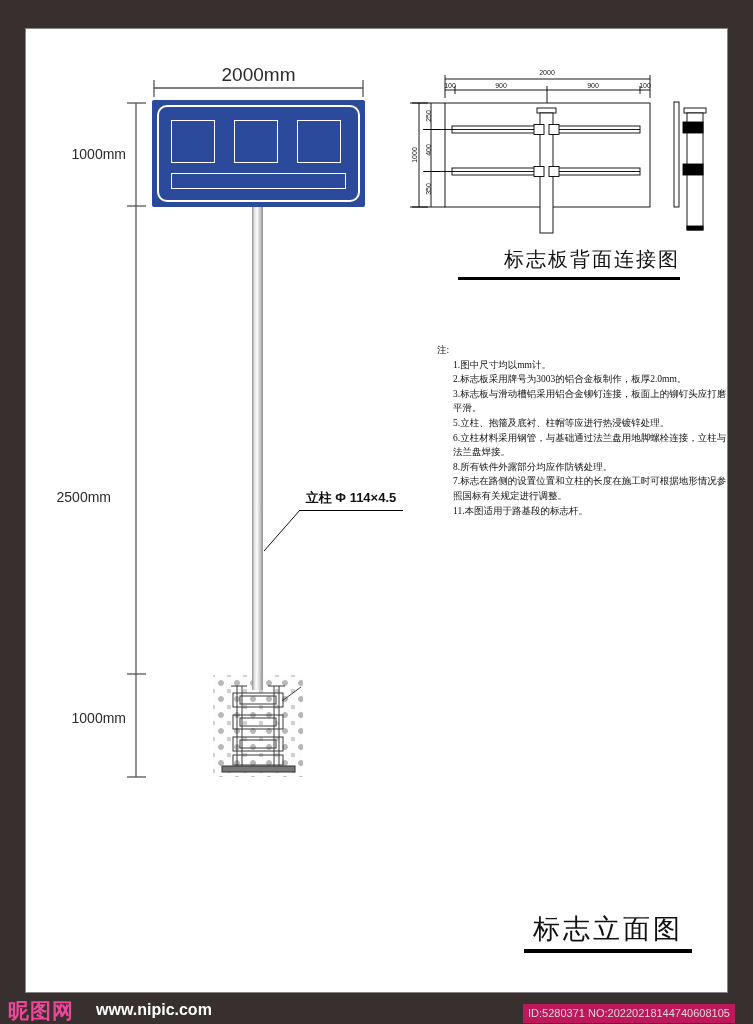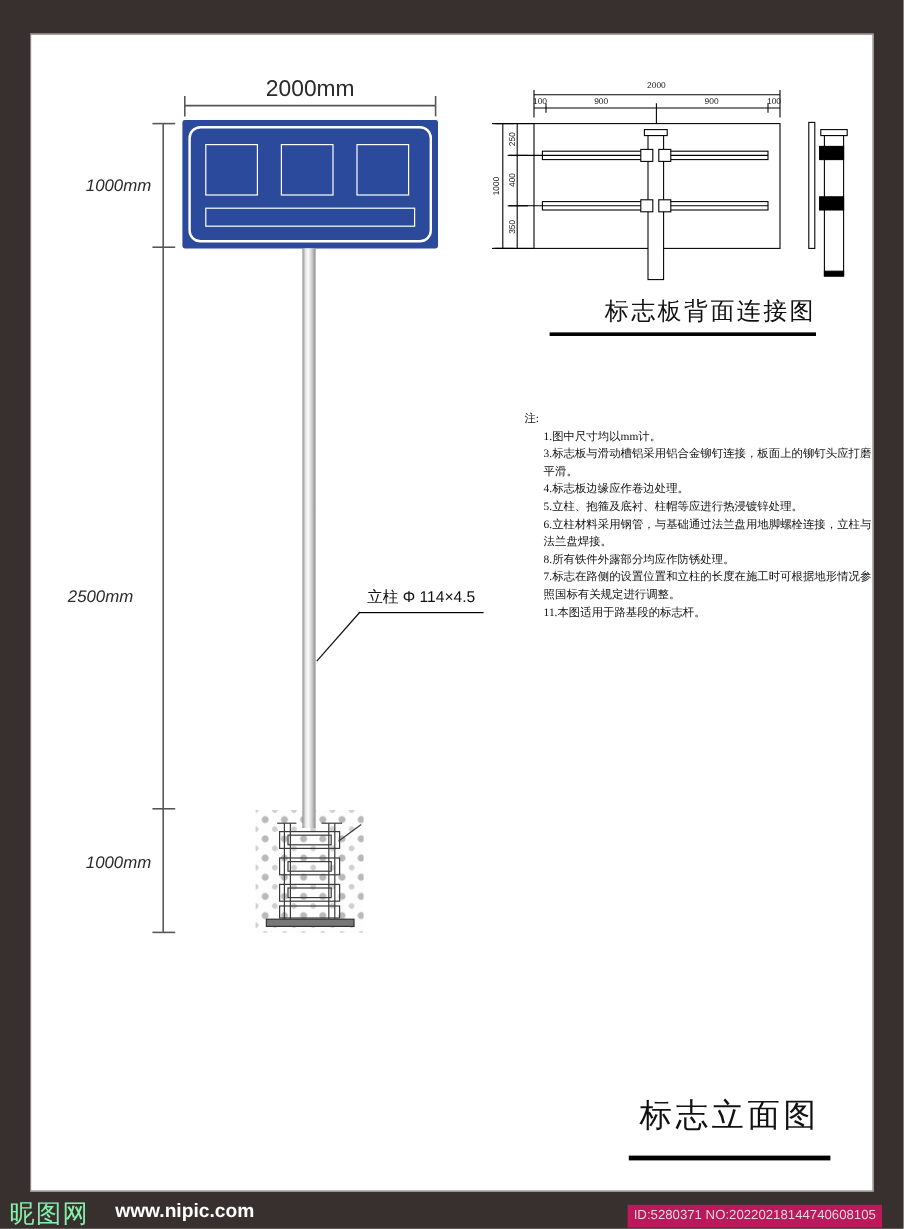--- a/index.html
+++ b/index.html
@@ -33,54 +33,54 @@
     background-color:#fdfdfd;
     background-image:
       radial-gradient(circle, #b9b9b9 2.6px, transparent 3.2px),
       radial-gradient(circle, #cfcfcf 2px, transparent 2.6px);
     background-size:16px 16px,16px 16px;
     background-position:0 0,8px 8px;
   }
 
   
   .dim-label { position:absolute; font-size:14px; color:#2b2b2b; white-space:nowrap; }
-  .dim-right { width:78px; text-align:right;font-style:italic; }
+  .dim-right { width:78px; text-align:right; }
   .dim-top { left:152px; width:213px; text-align:center; top:64px; font-size:19px; }
 
   .pole-label {
     position:absolute; left:299px; top:489px; width:104px; text-align:center;
-    font-size:13px; font-weight:normal; color:#111;
+    font-size:13px; font-weight:bold; color:#111;
     border-bottom:1.5px solid #000; padding-bottom:3px; white-space:nowrap;
   }
 
   
   .bdim { position:absolute; font-size:7px; color:#111; white-space:nowrap;
           transform:translate(-50%,-50%); }
   .bdim.v { transform:translate(-50%,-50%) rotate(-90deg); }
 
   
   .back-title {
     position:absolute; left:458px; top:246px; width:222px; text-align:right;
     font-family:"Liberation Serif", serif; font-size:20px; letter-spacing:2px; color:#111;
     border-bottom:3px solid #000; padding-bottom:4px; white-space:nowrap;
   }
   .main-title {
     position:absolute; left:524px; top:911px; width:168px; text-align:center;
     font-family:"Liberation Serif", serif; font-size:27px; letter-spacing:3px; color:#111;
-    border-bottom:4px solid #000; padding-bottom:16px; white-space:nowrap;
+    border-bottom:4px solid #000; padding-bottom:2px; white-space:nowrap;
   }
 
   
   .notes { position:absolute; left:437px; top:343px; width:290px;
            font-family:"Liberation Serif", serif; color:#111; }
   .notes p { margin:0; font-size:9.5px; line-height:14.6px; }
   .notes p.item { margin-left:16px; }
 
   
-  .logo  { position:absolute; left:8px;  top:997px;  font-size:21px; font-weight:normal; color:#86efac; letter-spacing:1px; }
+  .logo  { position:absolute; left:8px;  top:997px;  font-size:21px; font-weight:bold; color:#ec4899; letter-spacing:1px; }
   .site  { position:absolute; left:96px; top:1001px; font-size:16px; font-weight:bold; color:#fff; }
   .idbox {
     position:absolute; left:523px; top:1004px; width:212px; height:19px; line-height:19px;
     background:#be185d; color:#DFD9D9; font-size:11px; text-align:center; white-space:nowrap;
   }
 </style>
 </head>
 <body>
 
 <div class="page"></div>
@@ -186,22 +186,22 @@
 <div class="bdim v" style="left:428px; top:116px;">250</div>
 <div class="bdim v" style="left:428px; top:150px;">400</div>
 <div class="bdim v" style="left:428px; top:189px;">350</div>
 
 <div class="back-title">标志板背面连接图</div>
 <div class="main-title">标志立面图</div>
 
 <div class="notes">
   <p>注:</p>
   <p class="item">1.图中尺寸均以mm计。</p>
+  <p class="item">2.标志板采用牌号为3003的铝合金板制作，板厚2.0mm。</p>
   <p class="item">3.标志板与滑动槽铝采用铝合金铆钉连接，板面上的铆钉头应打磨平滑。</p>
-  <p class="item">4.标志板边缘应作卷边处理。</p>
   <p class="item">5.立柱、抱箍及底衬、柱帽等应进行热浸镀锌处理。</p>
   <p class="item">6.立柱材料采用钢管，与基础通过法兰盘用地脚螺栓连接，立柱与法兰盘焊接。</p>
   <p class="item">8.所有铁件外露部分均应作防锈处理。</p>
   <p class="item">7.标志在路侧的设置位置和立柱的长度在施工时可根据地形情况参照国标有关规定进行调整。</p>
   <p class="item">11.本图适用于路基段的标志杆。</p>
 </div>
 
 <div class="logo">昵图网</div>
 <div class="site">www.nipic.com</div>
 <div class="idbox">ID:5280371 NO:20220218144740608105</div>

